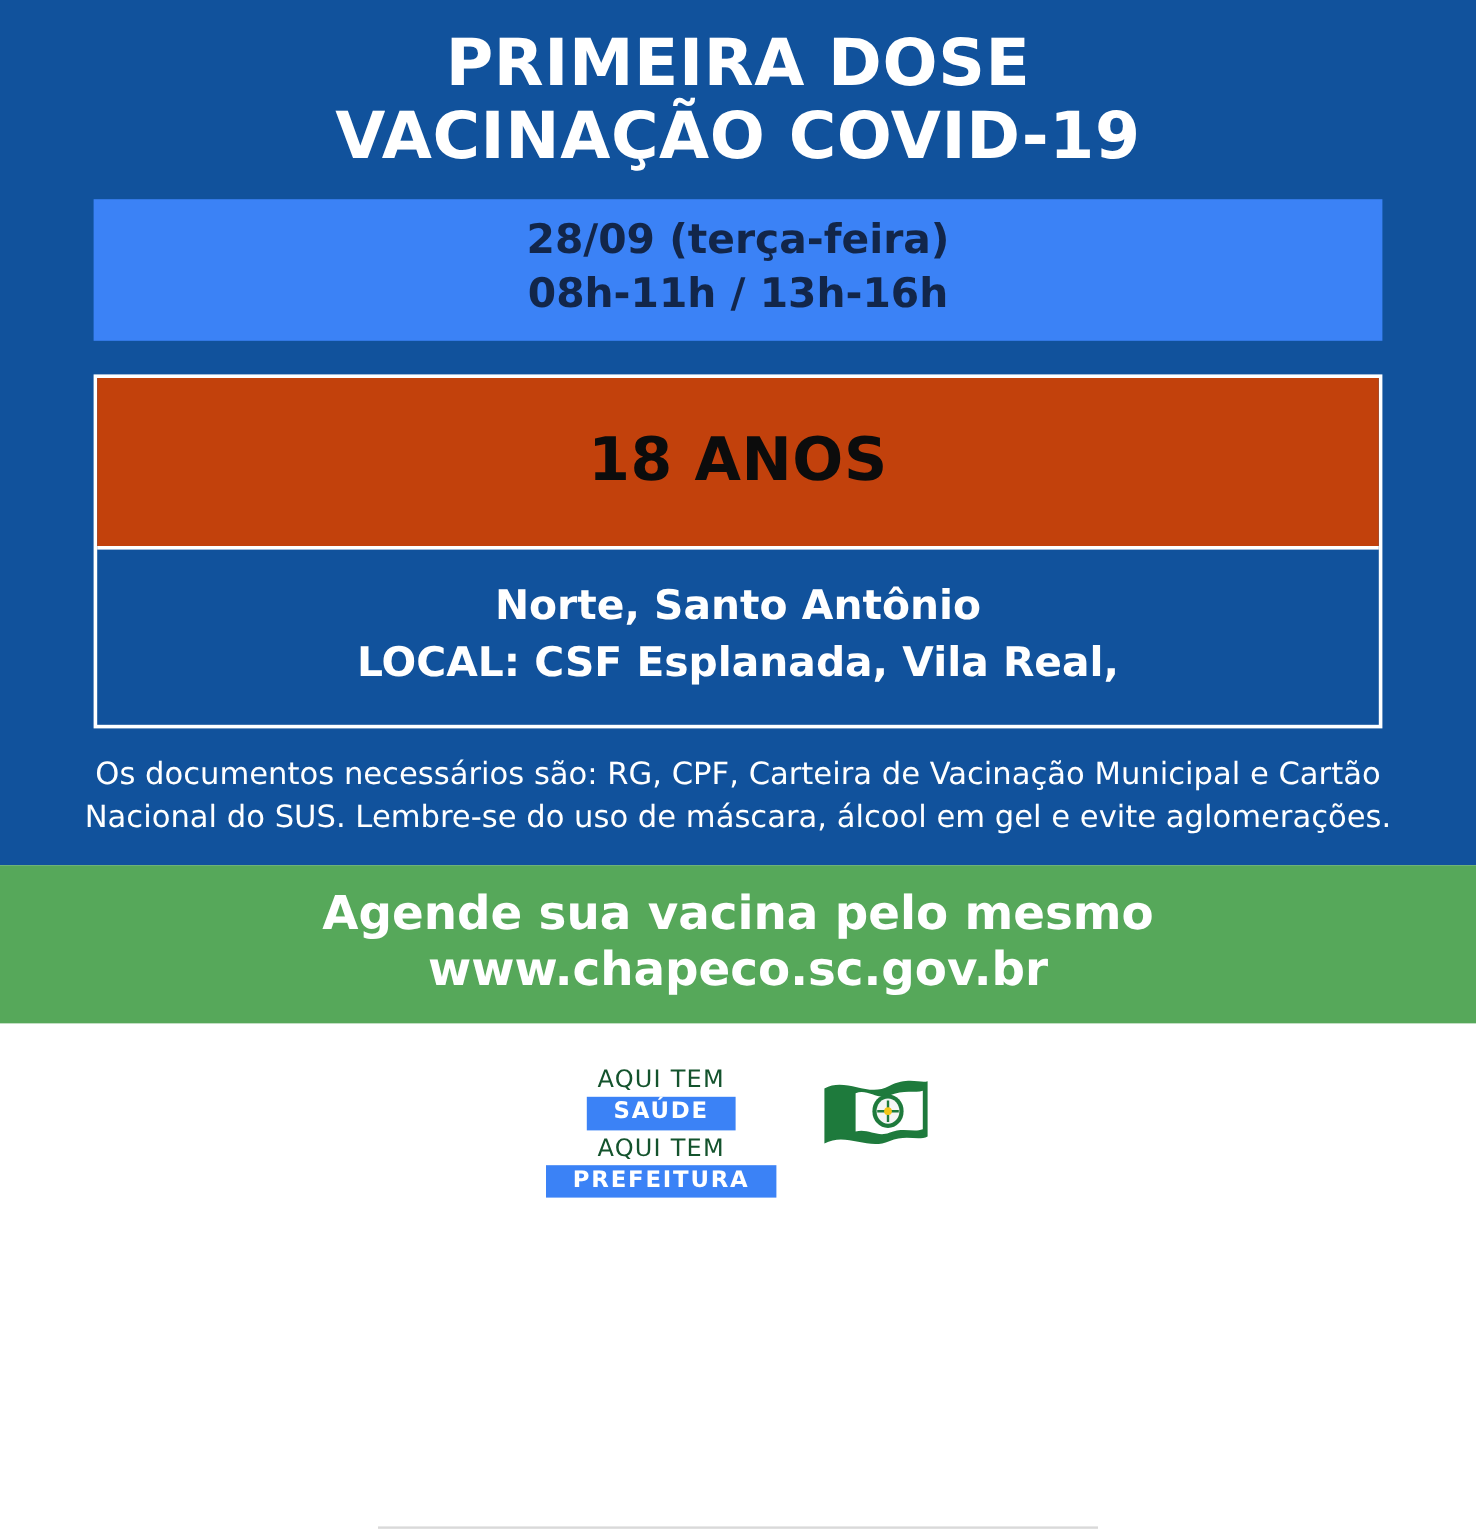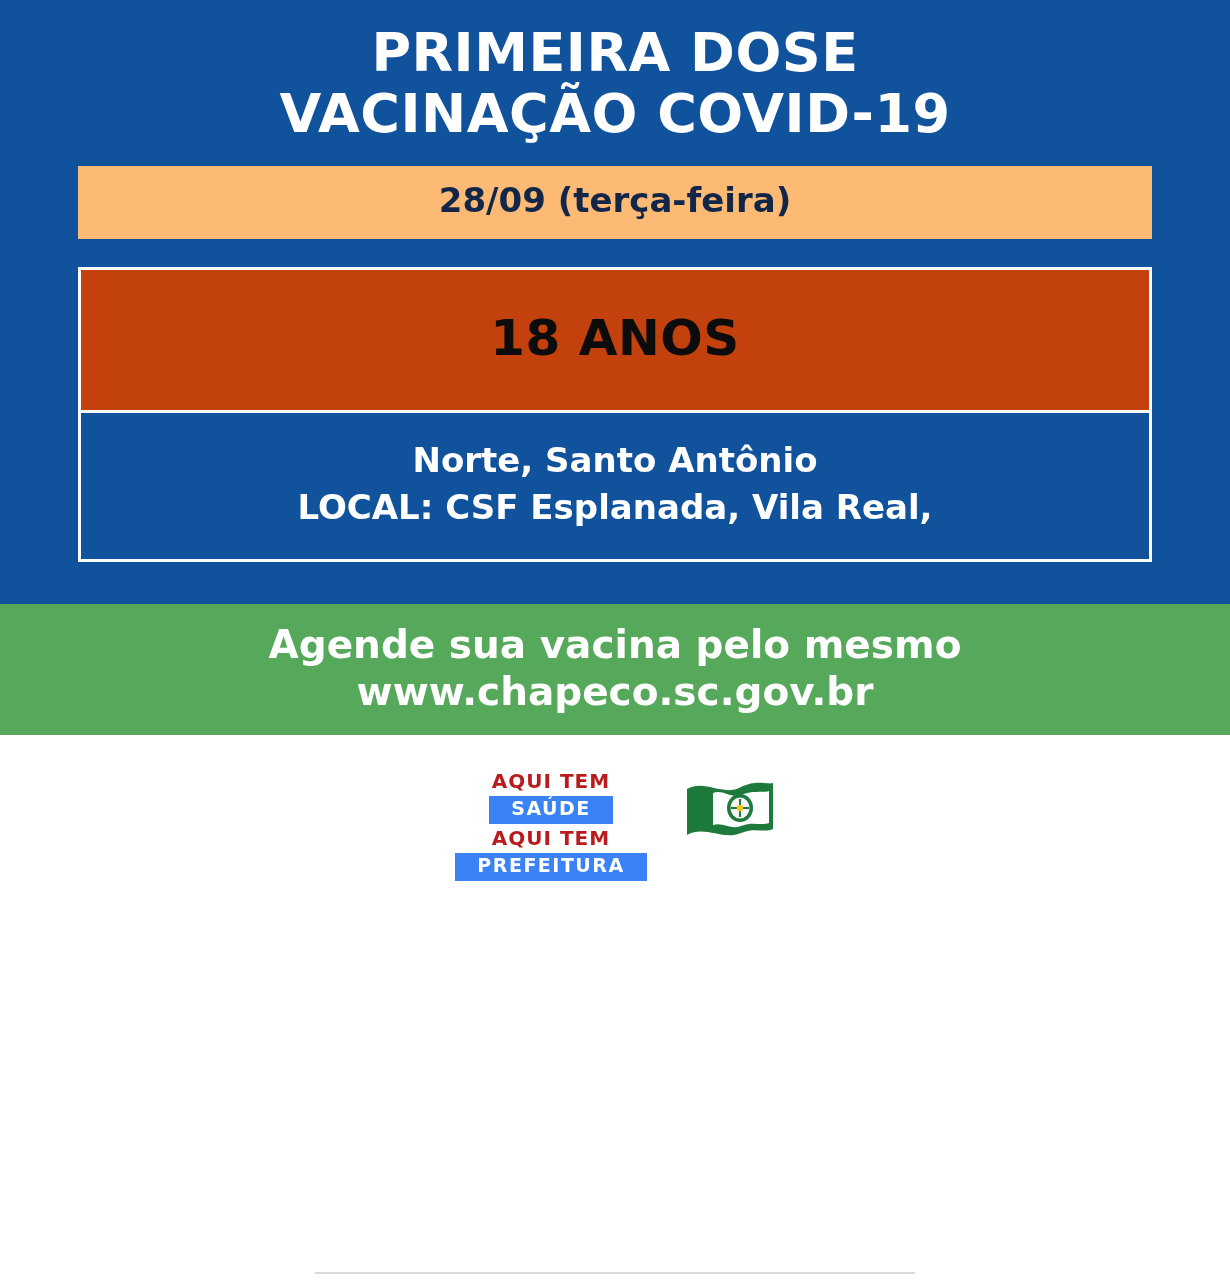--- a/index.html
+++ b/index.html
@@ -38,21 +38,21 @@
   .title-line {
     font-family: "DejaVu Sans", sans-serif;
     font-weight: bold;
     font-size: 54px;
     line-height: 1.13;
     letter-spacing: 0.5px;
     text-transform: uppercase;
   }
 
   .date-band {
-    background: #fdba74;
+    background: #3b82f6;
     color: #0d2d52;
     margin: 12px 78px 0 78px;
     padding: 12px 10px 16px 10px;
     text-align: center;
   }
   .date-line {
     font-weight: bold;
     font-size: 34px;
     line-height: 1.32;
     color: #12264a;
@@ -127,22 +127,22 @@
     position: relative;
   }
 
   .logo-aqui {
     display: flex;
     flex-direction: column;
     align-items: center;
     gap: 4px;
   }
   .aqui-row {
-    color: #b91c1c;
-    font-weight: bold;
+    color: #14532d;
+    font-weight: normal;
     font-size: 20px;
     letter-spacing: 1px;
     line-height: 1.05;
   }
   .aqui-chip {
     background: #3b82f6;
     color: #ffffff;
     font-weight: bold;
     font-size: 19px;
     letter-spacing: 1.5px;
@@ -198,33 +198,35 @@
 
   <div class="blue-panel">
 
     <div class="title-block">
       <div class="title-line">PRIMEIRA DOSE</div>
       <div class="title-line">VACINAÇÃO COVID-19</div>
     </div>
 
     <div class="date-band">
       <div class="date-line">28/09 (terça-feira)</div>
+      <div class="date-line">08h-11h / 13h-16h</div>
     </div>
 
     <div class="audience-box">
       <div class="audience-top">
         <div class="audience-line">18 ANOS</div>
       </div>
       <div class="audience-bottom">
         <div class="local-line">Norte, Santo Antônio</div>
         <div class="local-line">LOCAL: CSF Esplanada, Vila Real,</div>
       </div>
     </div>
 
     <div class="notes">
+      <p class="note-paragraph">Os documentos necessários são: RG, CPF, Carteira de Vacinação Municipal e Cartão Nacional do SUS. Lembre-se do uso de máscara, álcool em gel e evite aglomerações.</p>
     </div>
 
   </div>
 
   <div class="green-band">
     <div class="green-text">Agende sua vacina pelo mesmo www.chapeco.sc.gov.br</div>
   </div>
 
   <div class="footer">
 

